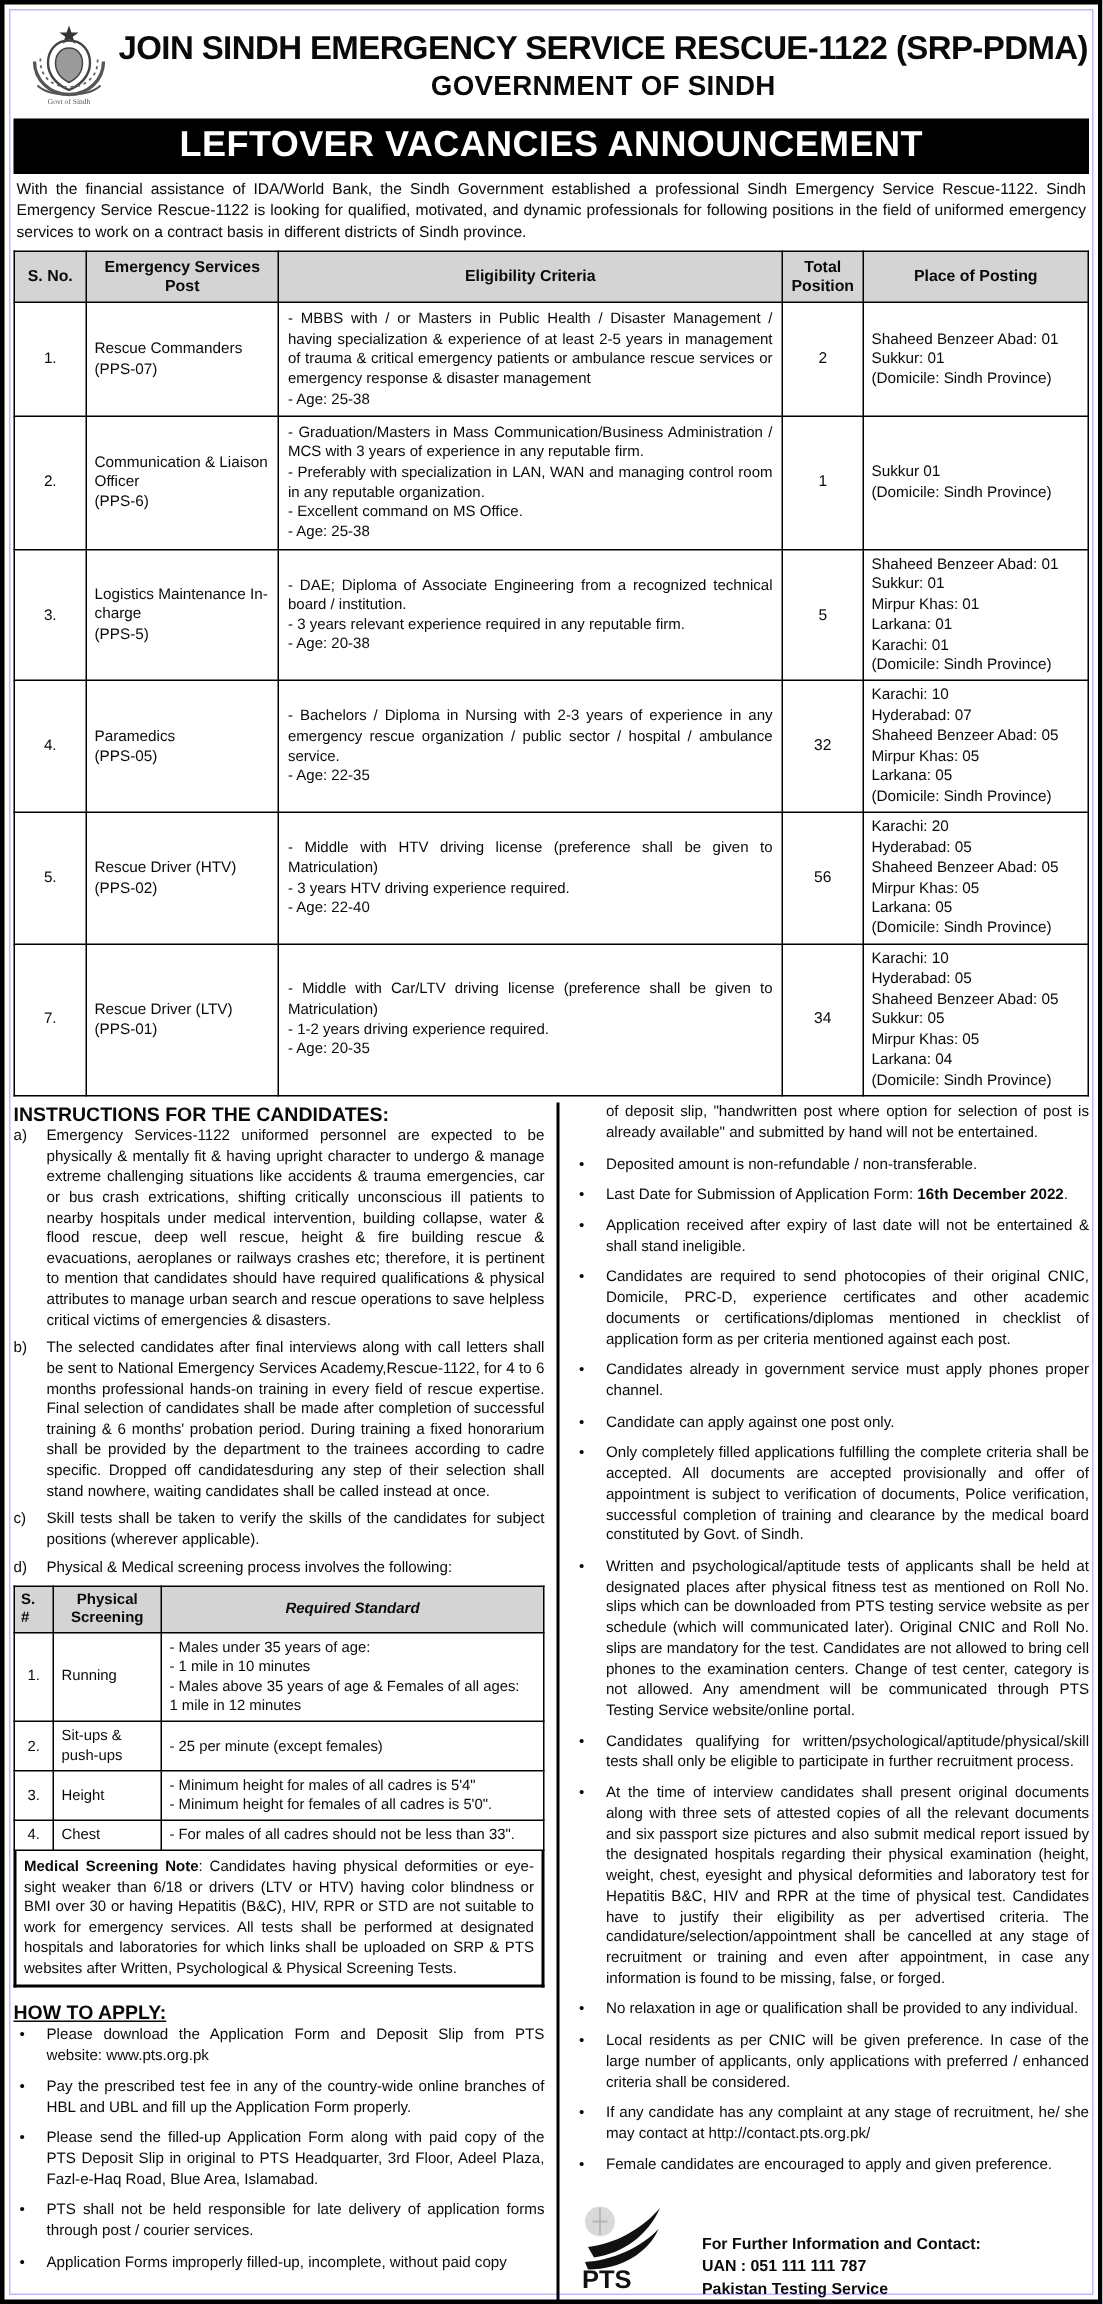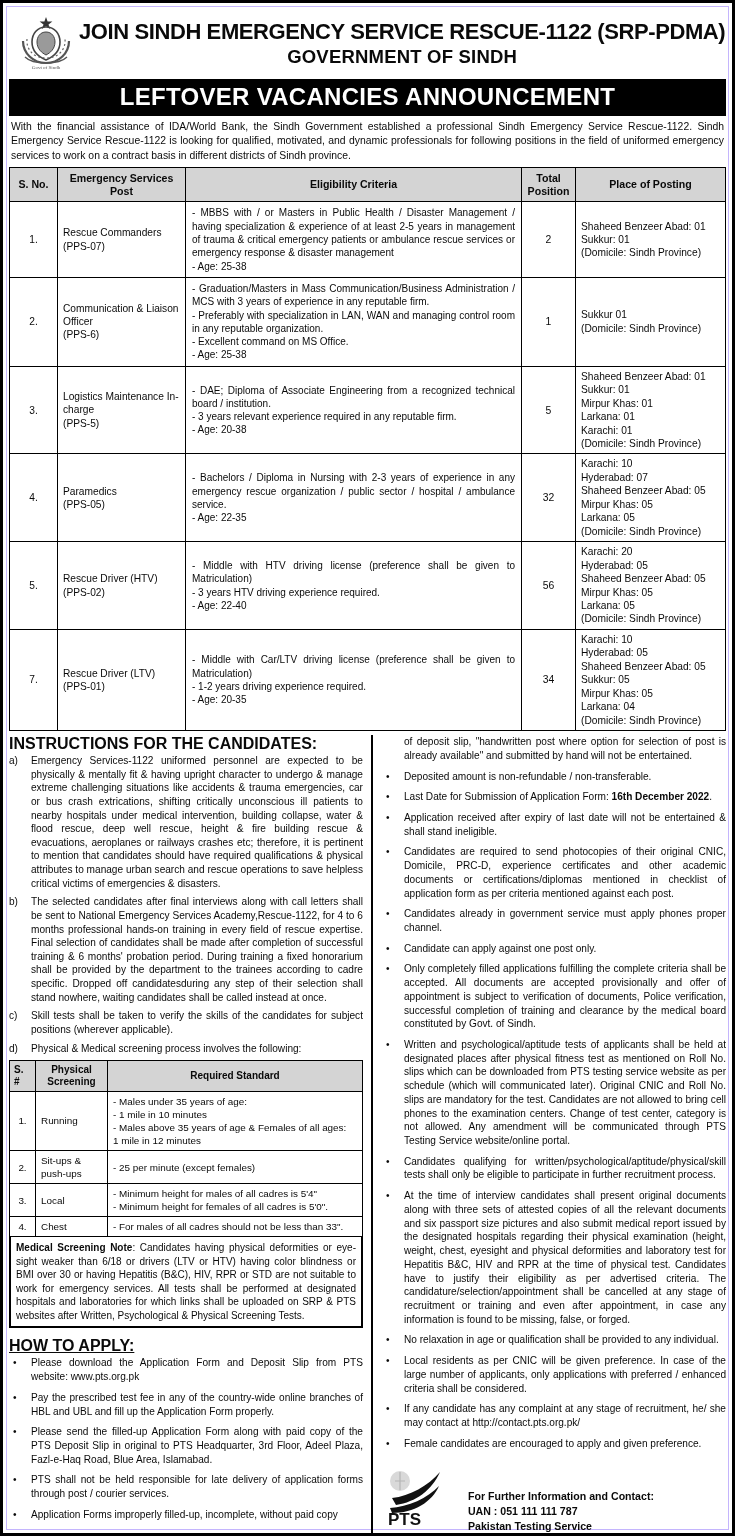--- a/index.html
+++ b/index.html
@@ -58,34 +58,34 @@
   td.c-total { width: 54px; text-align: center; font-size: 10.4px; }
   td.c-place { width: 150px; font-size: 10.2px; padding: 3px 5px; line-height: 1.32; }
   .elig-line { display: block; text-align: justify; }
   .elig-line.just { text-align: justify; text-align-last: left; }
 
   
   .cols { display: flex; gap: 0; margin-top: 4px; height: 820px; }
   .col-l { width: 366px; padding-right: 8px; border-right: 2px solid #000; }
   .col-r { width: 355px; padding-left: 9px; }
 
-  .sec-title { font-size: 16px; font-weight: bold; margin-bottom: 1px; }
+  .sec-title { font-size: 13px; font-weight: bold; margin-bottom: 1px; }
   .sec-title.ul { text-decoration: underline; }
 
   .lettered { display: flex; font-size: 10.1px; line-height: 1.35; margin-bottom: 5px; }
   .lettered .mark { width: 22px; flex: 0 0 22px; }
   .lettered .body { flex: 1; text-align: justify; }
 
   
   table.phys { width: 100%; border-collapse: collapse; table-layout: fixed; margin-top: 3px; }
   table.phys th, table.phys td { border: 1px solid #000; }
   table.phys th { background: #d4d4d4; font-size: 10px; font-weight: bold; padding: 3px 4px; line-height: 1.18; }
   table.phys th.h-sno { width: 26px; text-align: left; }
   table.phys th.h-scr { width: 72px; text-align: center; }
-  table.phys th.h-std { text-align: center; }
+  table.phys th.h-std { text-align: center; font-style: italic; }
   table.phys td { font-size: 9.9px; padding: 3px 5px; line-height: 1.32; }
   table.phys td.p-sno { text-align: center; width: 26px; }
   table.phys td.p-scr { width: 72px; }
 
   .med-note {
     border: 2px solid #000; border-top: none;
     font-size: 10px; line-height: 1.35; text-align: justify;
     padding: 4px 5px;
   }
   .med-note b { font-weight: bold; }
@@ -260,21 +260,21 @@
                 <td class="p-scr">Running</td>
                 <td>- Males under 35 years of age:<br>- 1 mile in 10 minutes<br>- Males above 35 years of age &amp; Females of all ages:<br>   1 mile in 12 minutes</td>
               </tr>
               <tr>
                 <td class="p-sno">2.</td>
                 <td class="p-scr">Sit-ups &amp;<br>push-ups</td>
                 <td>- 25 per minute (except females)</td>
               </tr>
               <tr>
                 <td class="p-sno">3.</td>
-                <td class="p-scr">Local</td>
+                <td class="p-scr">Height</td>
                 <td>- Minimum height for males of all cadres is 5'4"<br>- Minimum height for females of all cadres is 5'0".</td>
               </tr>
               <tr>
                 <td class="p-sno">4.</td>
                 <td class="p-scr">Chest</td>
                 <td>- For males of all cadres should not be less than 33".</td>
               </tr>
             </tbody>
       </table>
 

